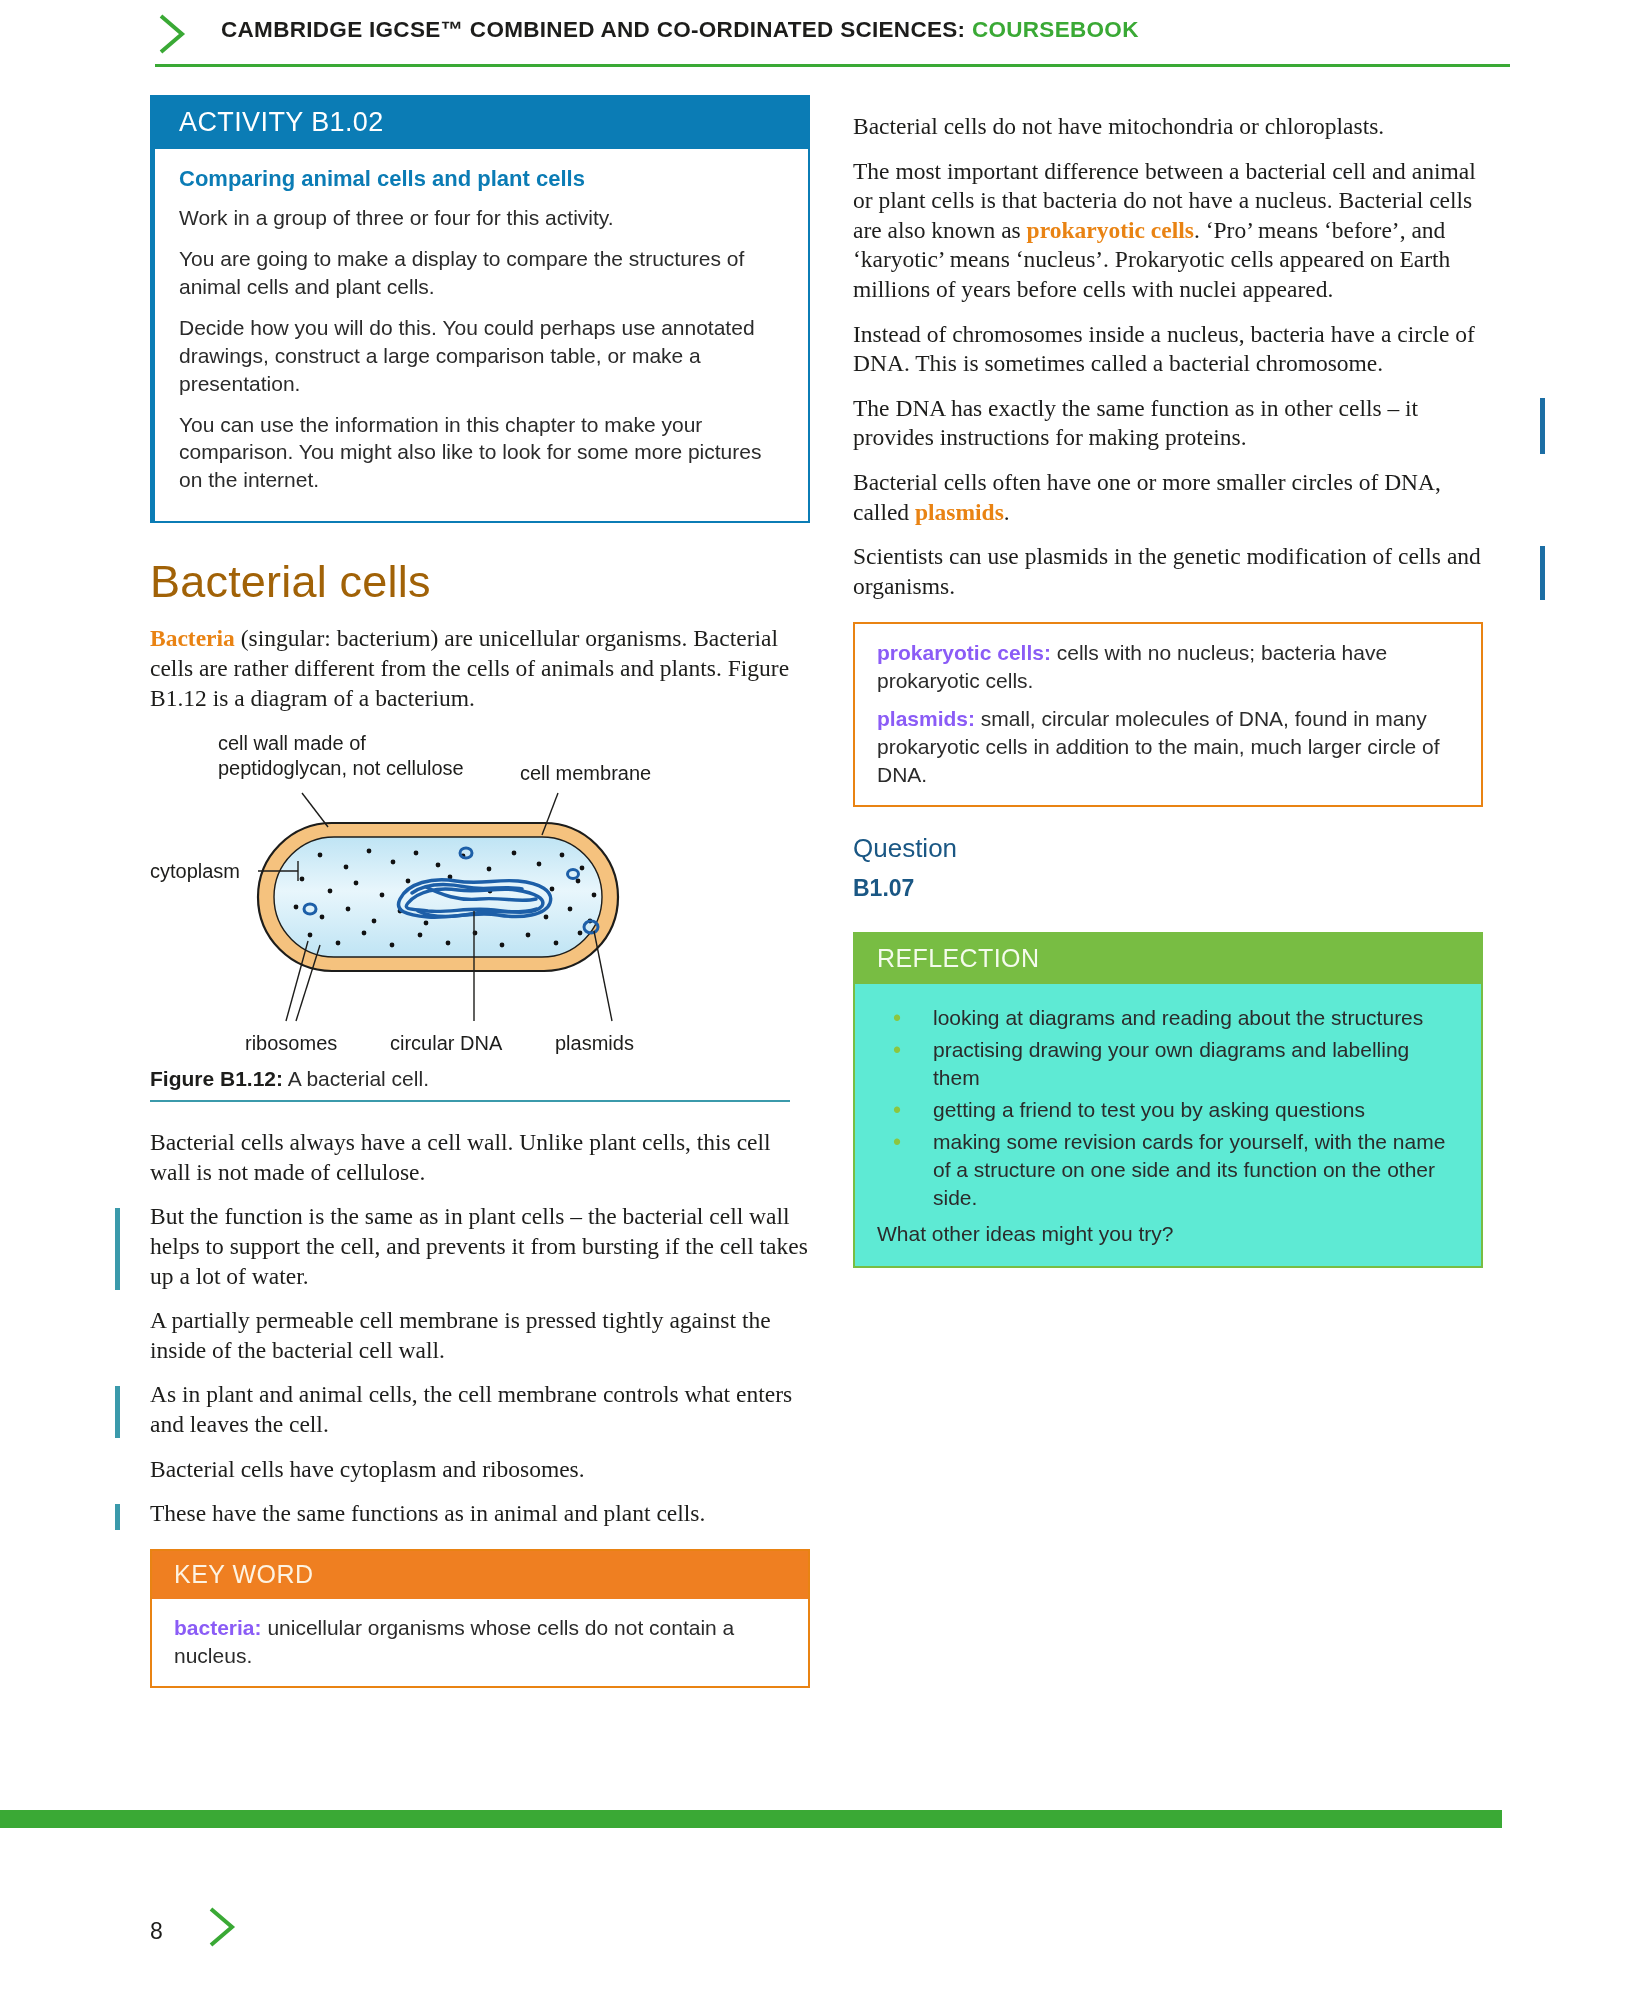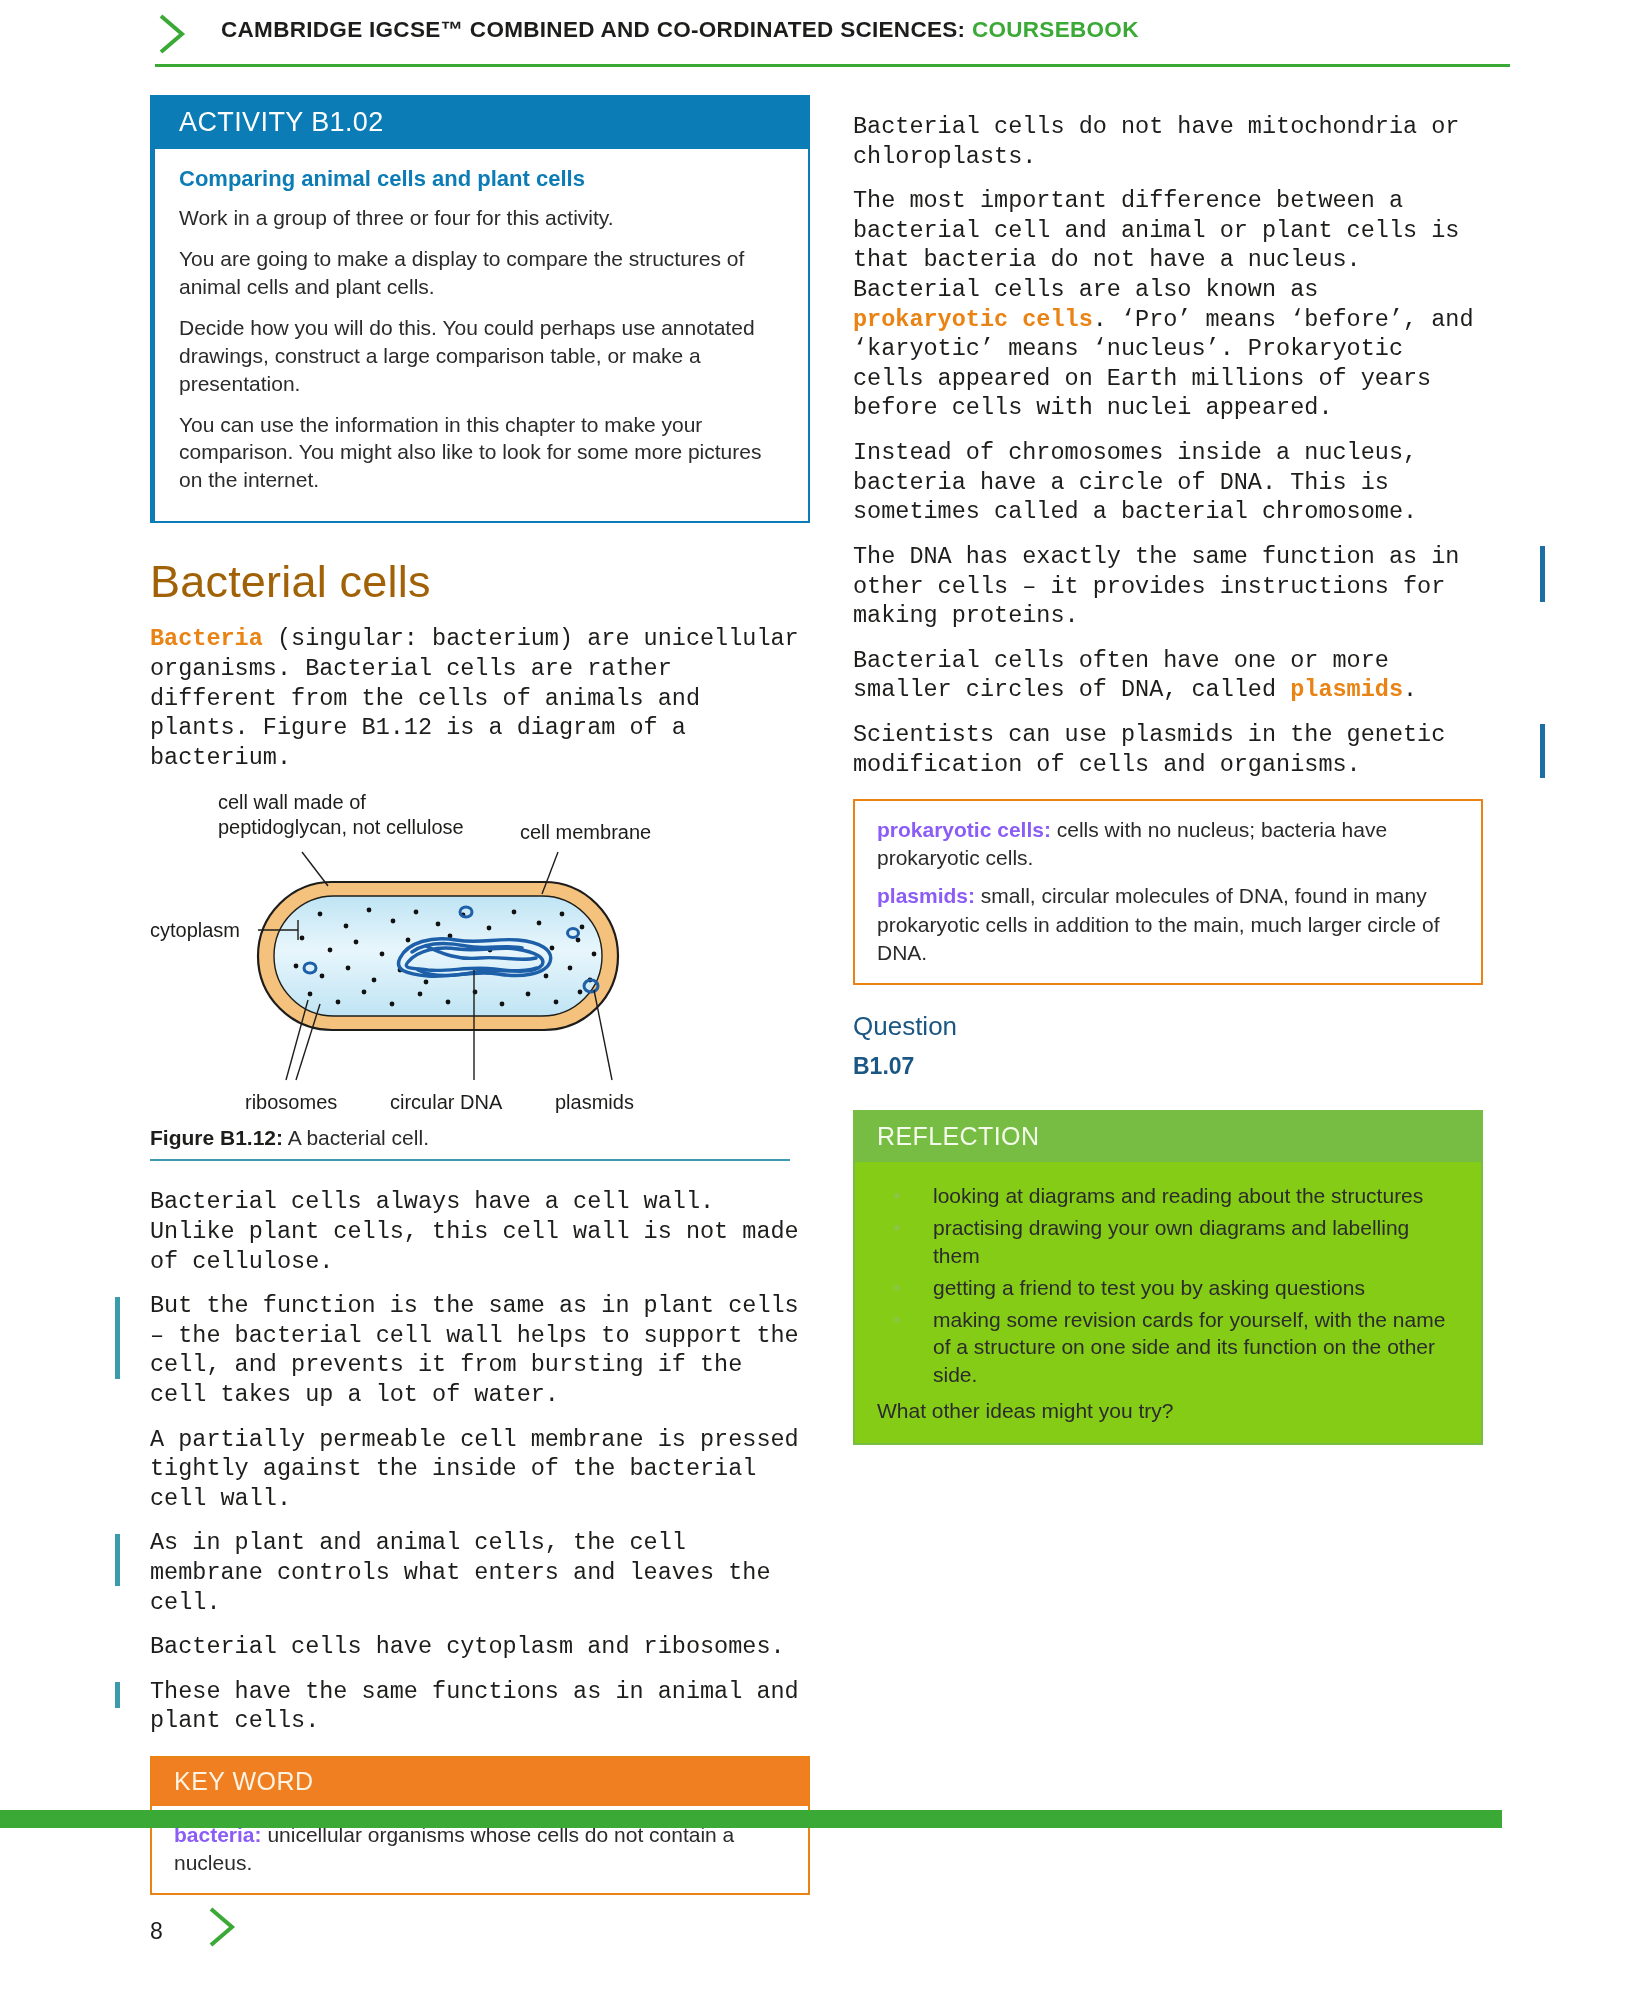--- a/index.html
+++ b/index.html
@@ -48,21 +48,21 @@
     width: 660px;
   }
   .col-right {
     position: absolute;
     left: 853px; top: 112px;
     width: 630px;
   }
 
   
   .serif-p {
-    font-family: Liberation Mono, monospace;
+    font-family: Liberation Serif, serif;
     font-size: 23.5px;
     line-height: 1.26;
     color: #1d1d1b;
     margin-bottom: 15px;
     text-align: left;
   }
   .kw-orange { color: #e98313; font-weight: bold; }
   .sans-p {
     font-family: "Liberation Sans", sans-serif;
     font-size: 21px;
@@ -188,21 +188,21 @@
     font-family: "Liberation Serif", serif;
     font-size: 23.5px;
     line-height: 1.27;
     color: #1a5784;
     flex: 1;
   }
 
   
   .reflection-box {
     border: 2px solid #78bd43;
-    background: #84cc16;
+    background: #5eead4;
     margin-top: 30px;
   }
   .reflection-header {
     background: #78bd43;
     color: #f4fbec;
     font-size: 25px;
     padding: 10px 0 11px 22px;
     letter-spacing: 0.4px;
   }
   .reflection-body { padding: 16px 22px 18px 22px; }

